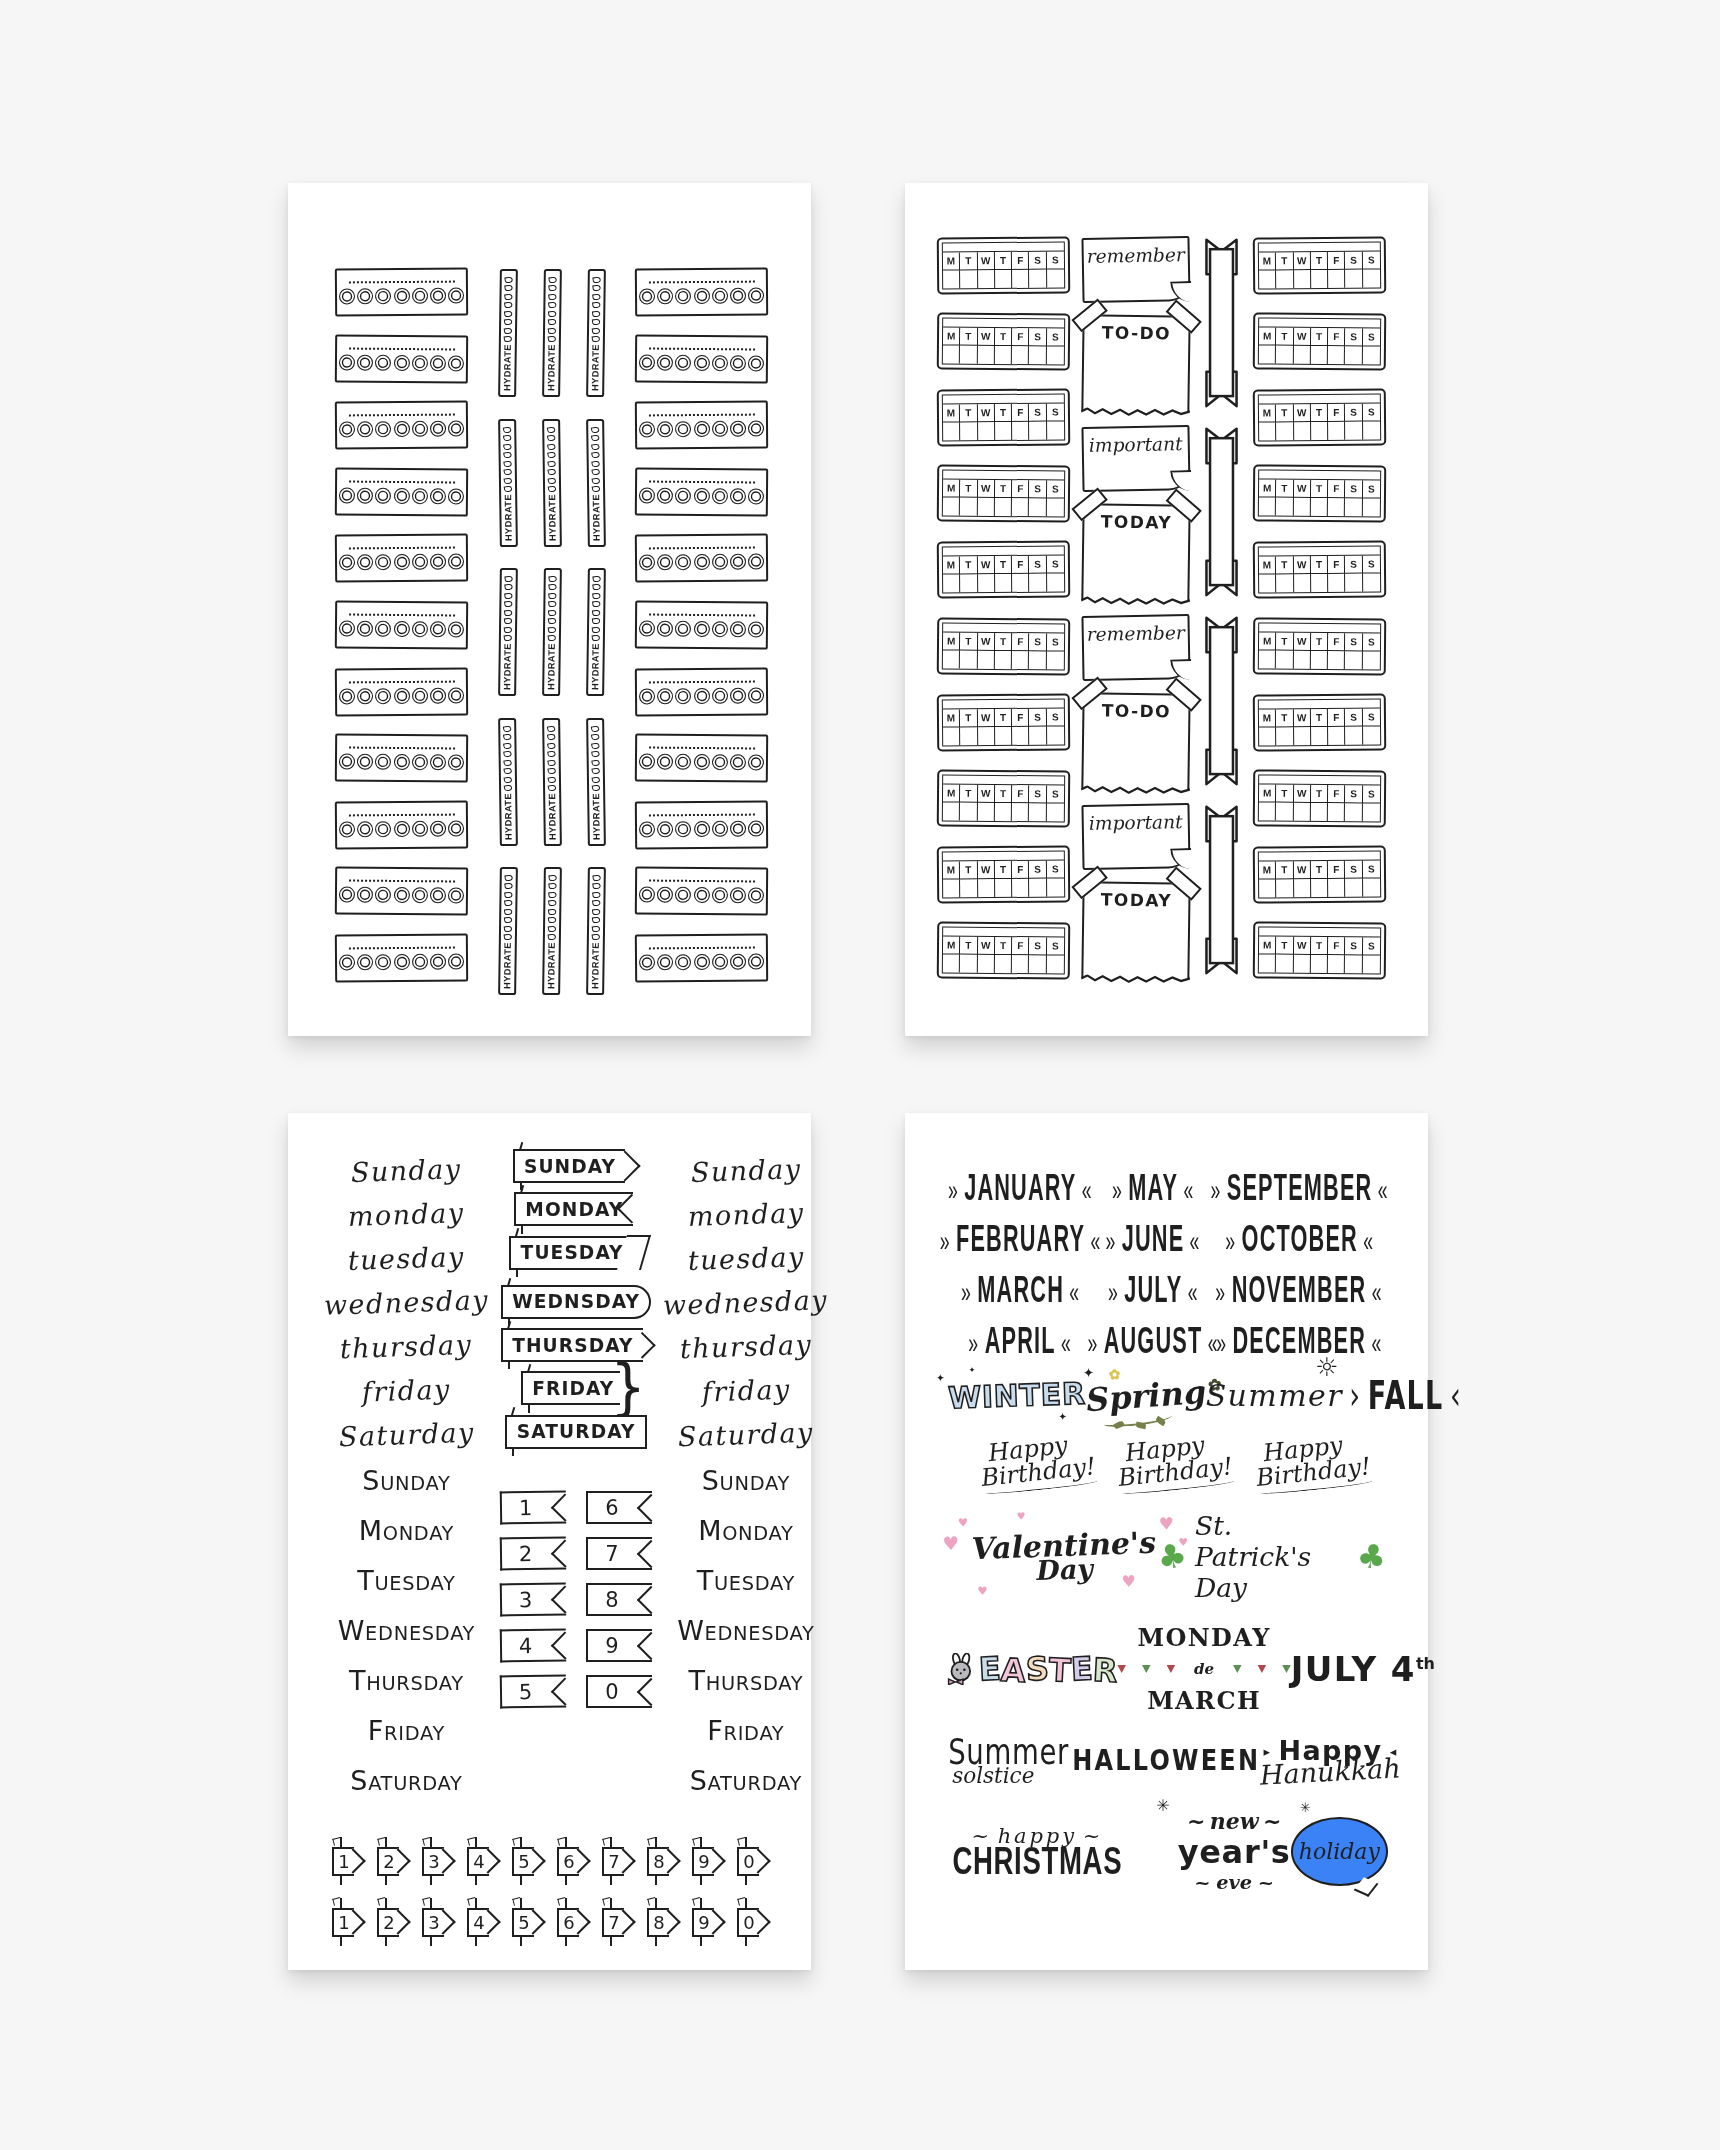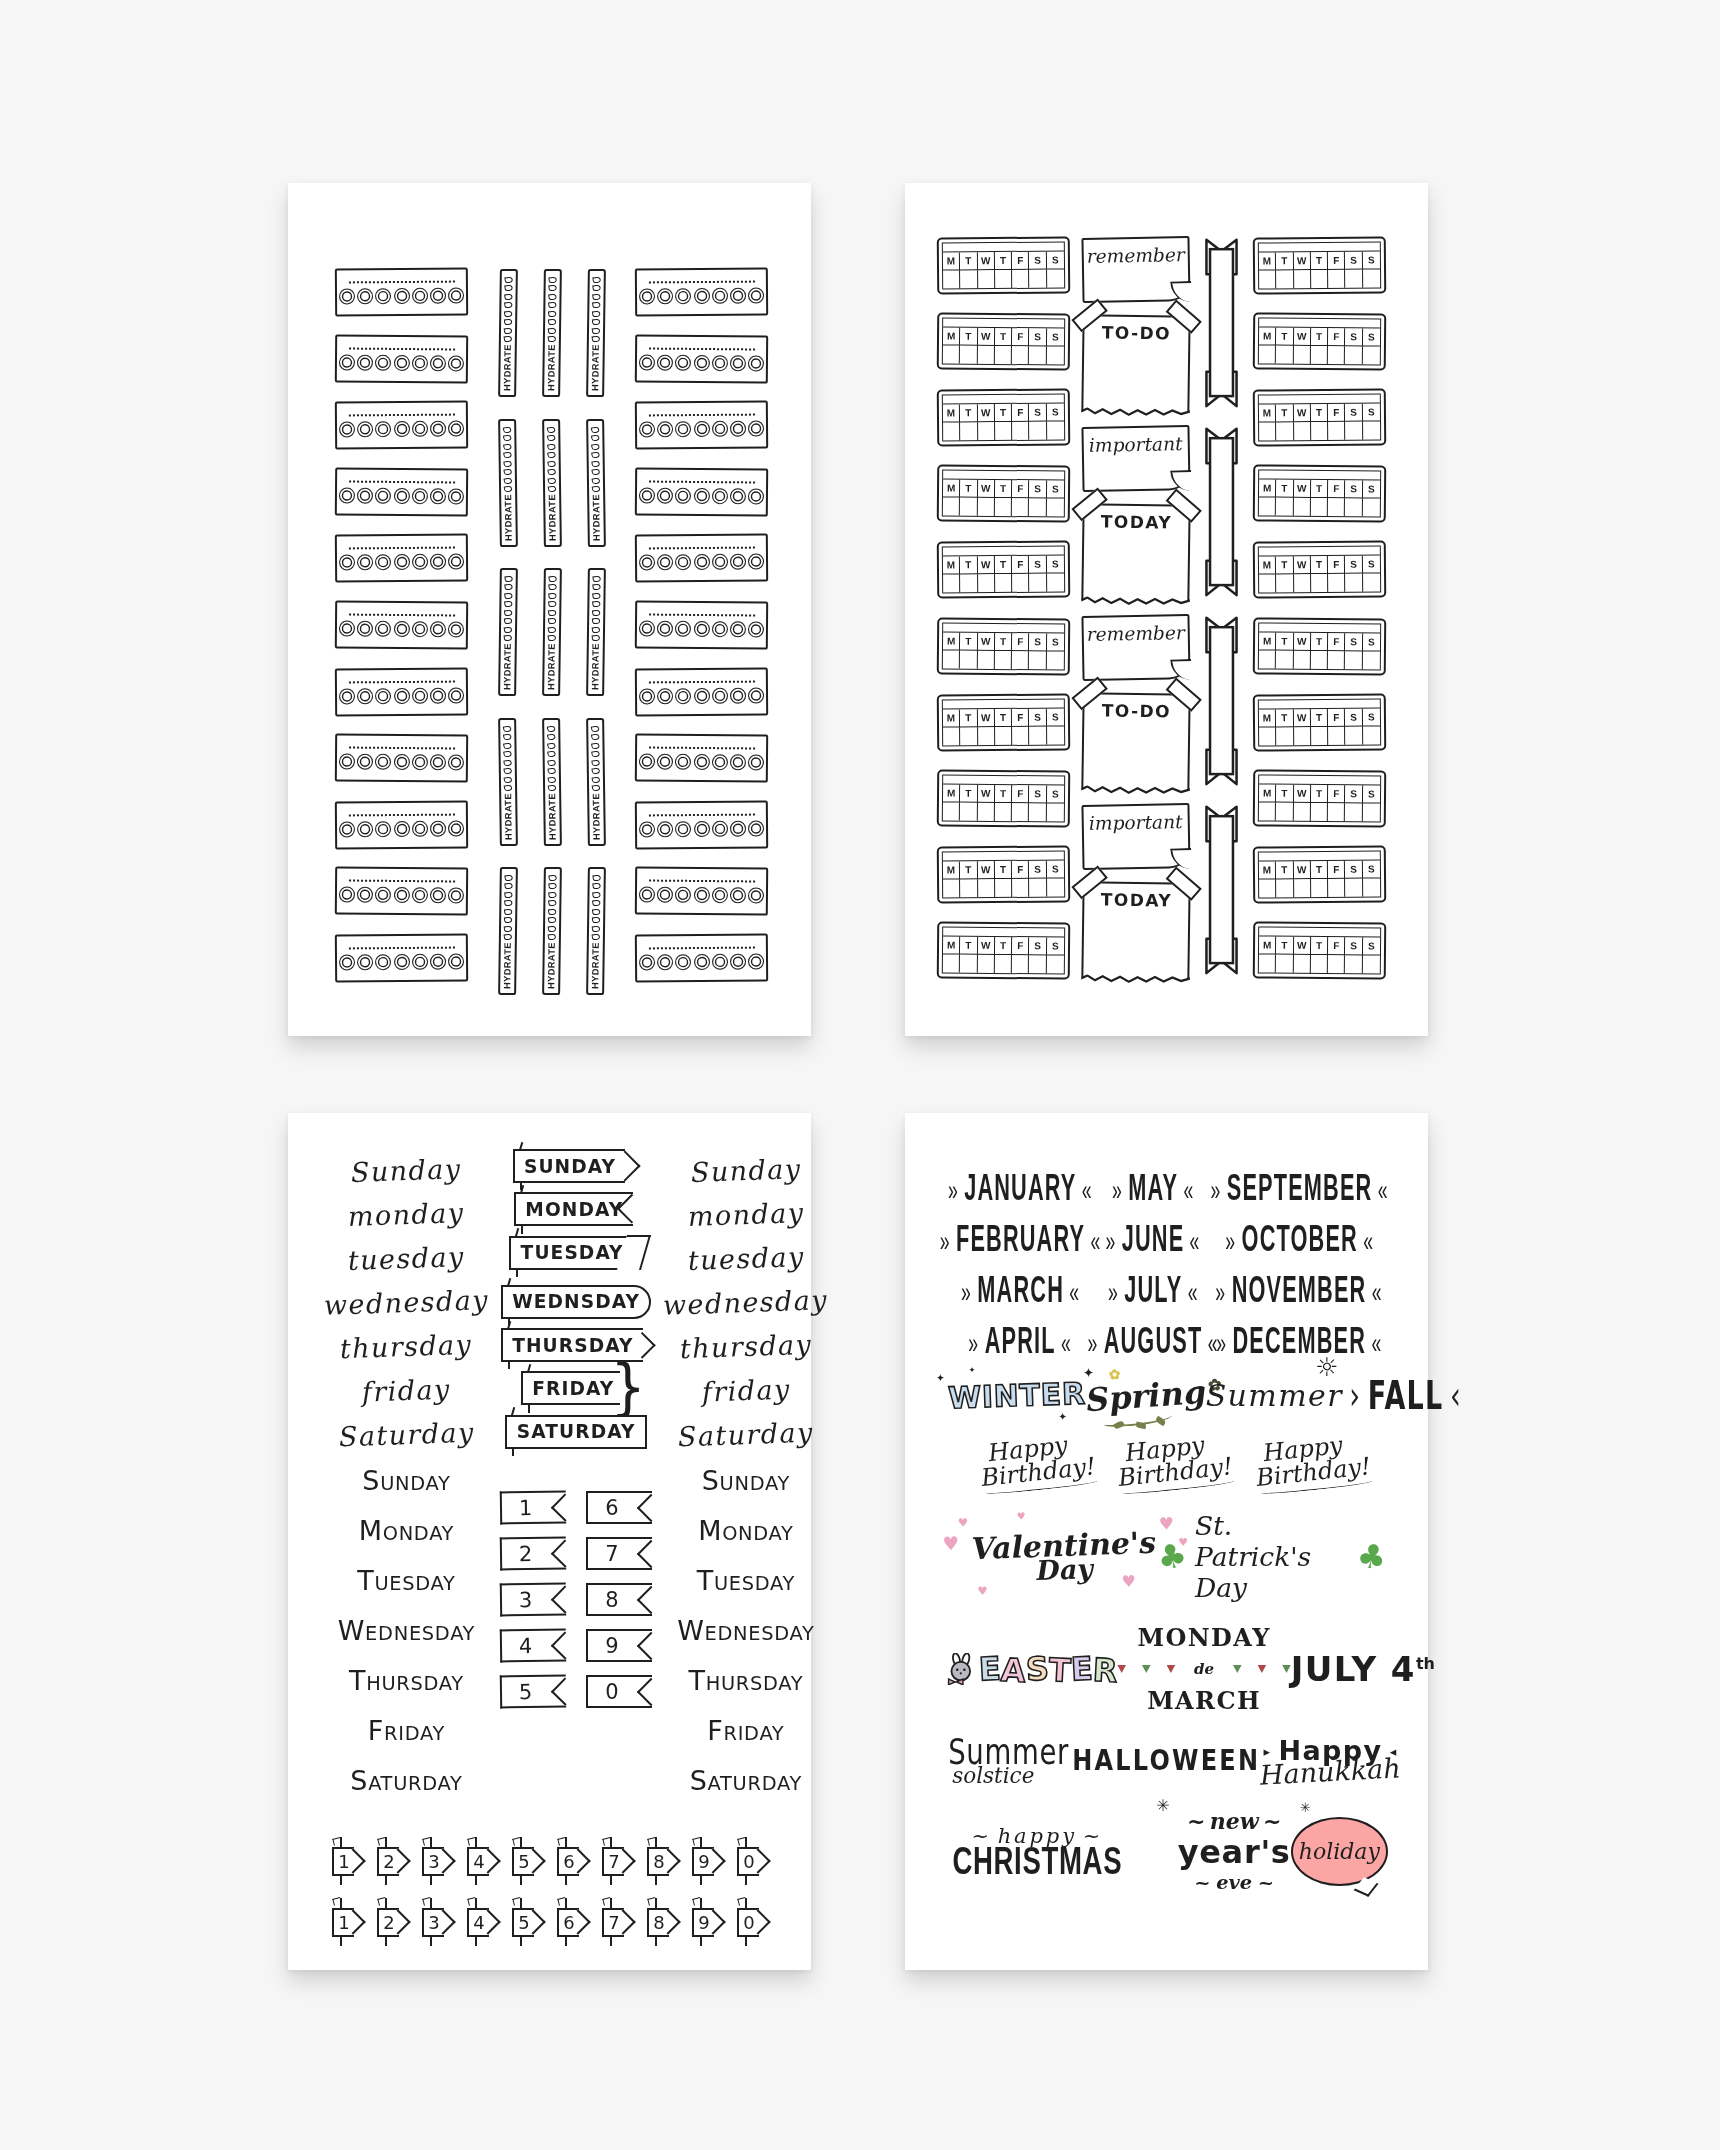--- a/index.html
+++ b/index.html
@@ -173,21 +173,21 @@
   .christmas .l2{display:inline-block;font:700 30px "Liberation Sans",sans-serif;transform:scale(.92,1.3);letter-spacing:0.7px;}
   .nye{position:relative;text-align:center;line-height:1;margin-left:48px;}
   .nye::before{content:"✳";position:absolute;left:-21.5px;top:-10px;font-size:16px;}
   .nye::after{content:"✳";position:absolute;right:-20px;top:-7.2px;font-size:13px;}
   .nye .l1{font:italic 700 22px "DejaVu Serif",serif;}
   .nye .l1::before{content:"~";margin-right:4.3px;} .nye .l1::after{content:"~";margin-left:4.3px;}
   .nye .l2{font:800 32px "DejaVu Sans",sans-serif;margin-top:-1.4px;letter-spacing:0.7px;}
   .nye .l3{font:italic 700 19.4px "DejaVu Serif",serif;margin-top:0px;}
   .nye .l3::before{content:"~";margin-right:5.7px;} .nye .l3::after{content:"~";margin-left:5.7px;}
   .holiday{width:133px;height:69px;border:2.5px solid #1f1f1f;border-radius:50%;display:flex;align-items:center;
-      justify-content:center;font:italic 400 22px "DejaVu Serif",serif;position:relative;box-sizing:border-box;background:#fca5a5;}
+      justify-content:center;font:italic 400 22px "DejaVu Serif",serif;position:relative;box-sizing:border-box;background:#3b82f6;}
   .holiday::after{content:"";position:absolute;right:11.5px;bottom:-12.2px;width:14.3px;height:14.3px;background:#fff;
       border-right:2.5px solid #1f1f1f;border-bottom:2.5px solid #1f1f1f;transform:rotate(24deg) skewX(-14deg);}
 </style>
 </head>
 <body>
 
 <div class="canvas">
 
   <section class="sheet" id="sheet1">
     <div class="tcol" id="s1-left">

